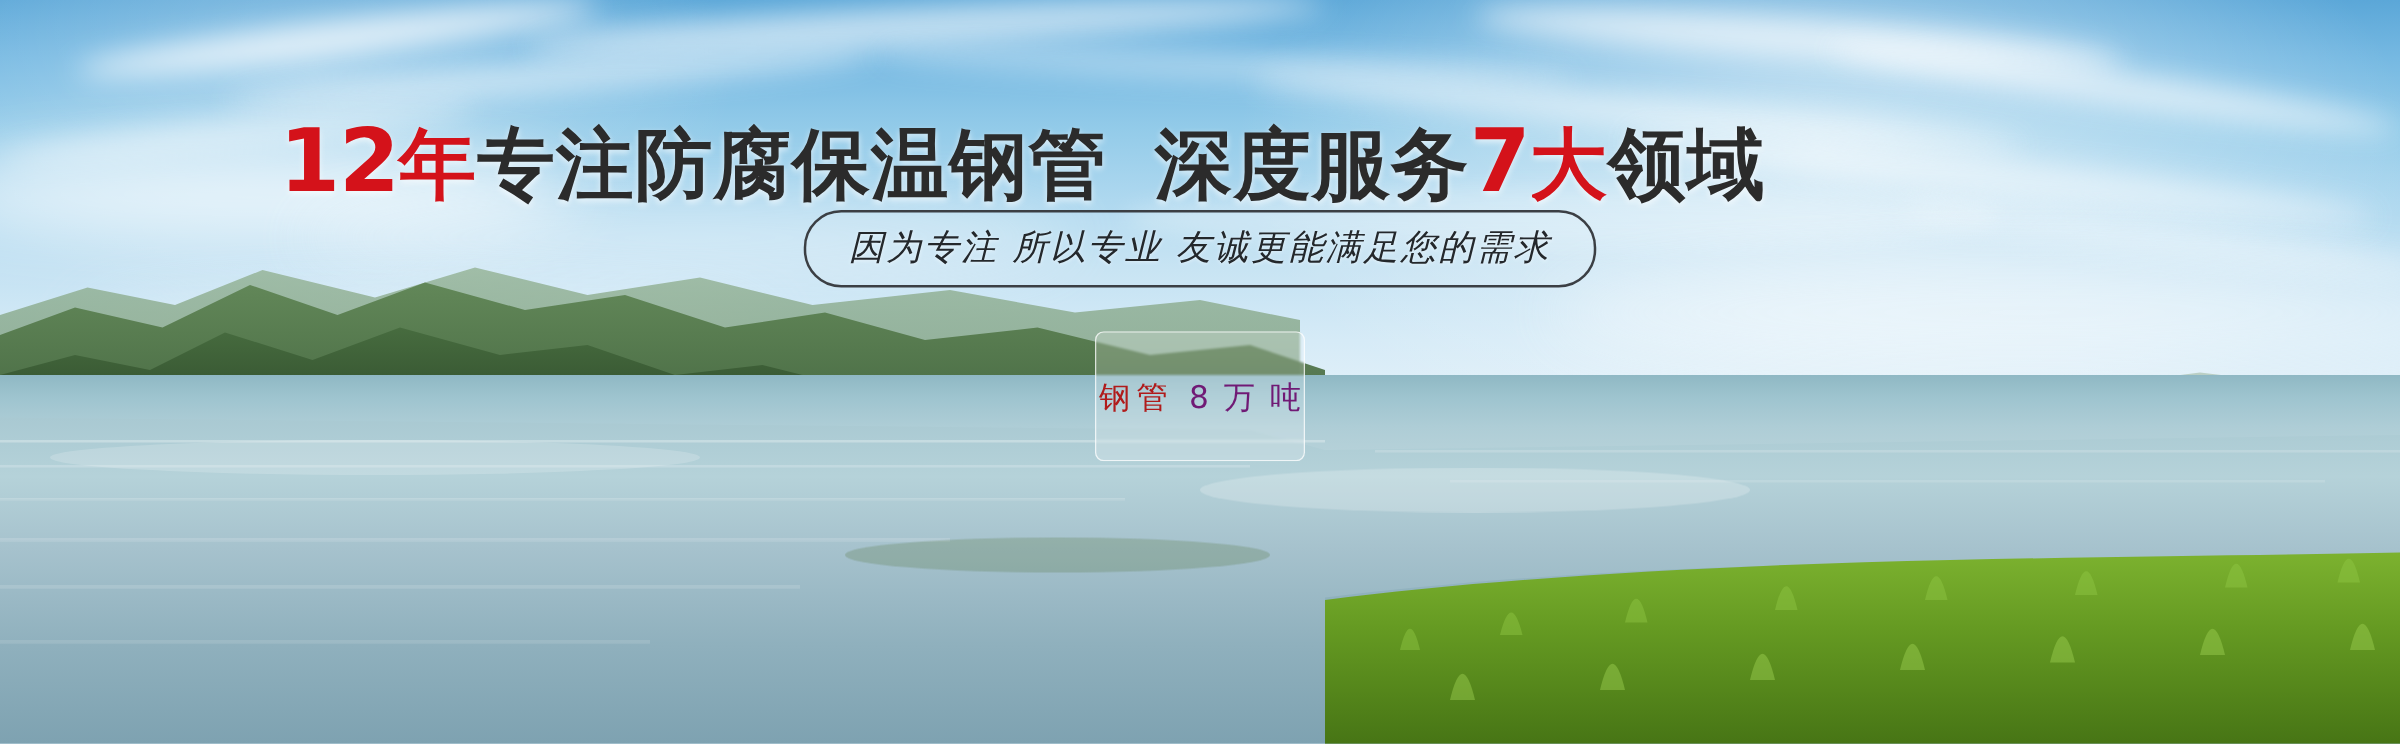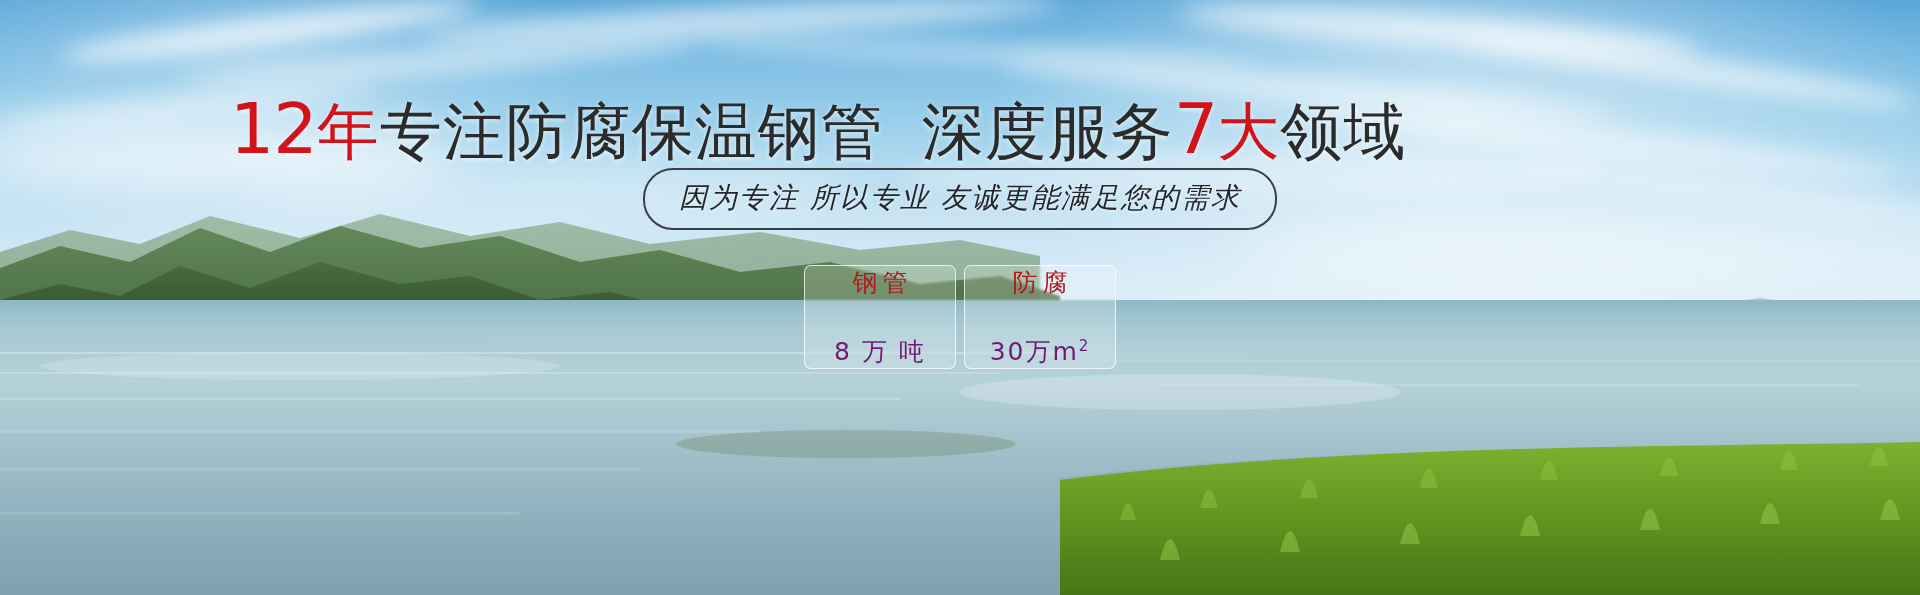--- a/index.html
+++ b/index.html
@@ -77,21 +77,21 @@
   .content {
     position:absolute; left:0; top:0; width:1920px; height:595px;
   }
 
   .headline {
     position:absolute;
     left:0; top:88px; width:1636px;
     text-align:center;
     white-space:nowrap;
     font-size:62px;
-    font-weight:normal;
+    font-weight:bold;
     letter-spacing:1px;
     color:#2b2b2b;
     text-shadow:0 2px 5px rgba(255,255,255,.65);
   }
   .headline .num {
     color:#d4121a;
     font-size:70px;
     font-family:"DejaVu Sans","Liberation Sans",sans-serif;
     letter-spacing:-1px;
   }
@@ -116,26 +116,26 @@
     font-style:italic;
   }
 
   .cards {
     position:absolute;
     left:0; top:265px; width:1920px;
     display:flex; justify-content:center;
     gap:8px;
   }
   .card {
-    width:152px; height:104px;
+    width:168px; height:104px;
     border:1px solid rgba(255,255,255,.75);
     border-radius:7px;
     background:rgba(255,255,255,.20);
-    display:flex; flex-direction:column;
-    align-items:center; justify-content:space-between;
+    display:flex; 
+    align-items:center; justify-content:flex-end;
     gap:12px;
     backdrop-filter:blur(1px);
   }
   .card-title {
     font-size:25px;
     color:#b01b1b;
     letter-spacing:5px;
     text-indent:5px;
     white-space:nowrap;
   }
@@ -306,21 +306,17 @@
       <div class="subtitle">因为专注  所以专业  友诚更能满足您的需求</div>
     </div>
 
     <div class="cards">
 
       <div class="card">
         <div class="card-title">钢管</div>
         <div class="card-value"><span>8 万 吨</span></div>
       </div>
 
-      <div class="card">
-        <div class="card-title">防腐</div>
-        <div class="card-value"><span>30万m</span><sup>2</sup></div>
-      </div>
 
 
     </div>
   </div>
 </div>
 
 </body></html>

